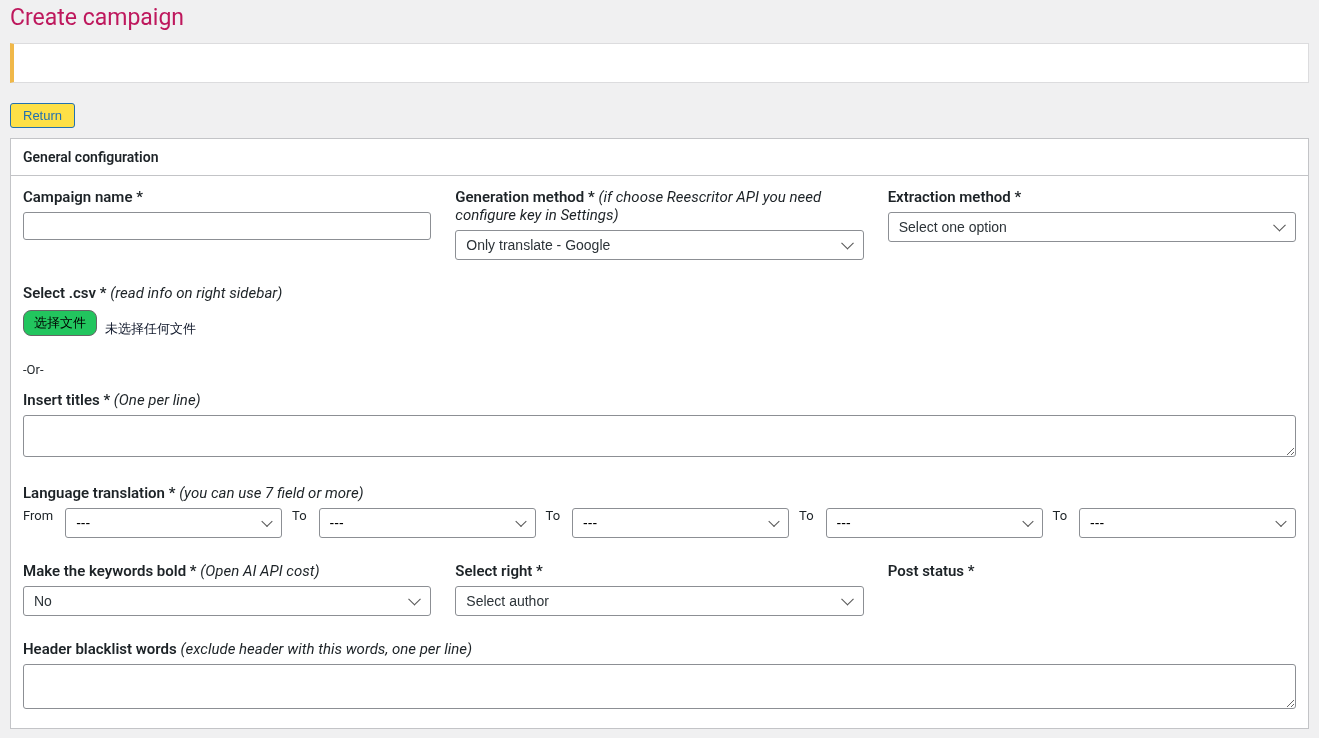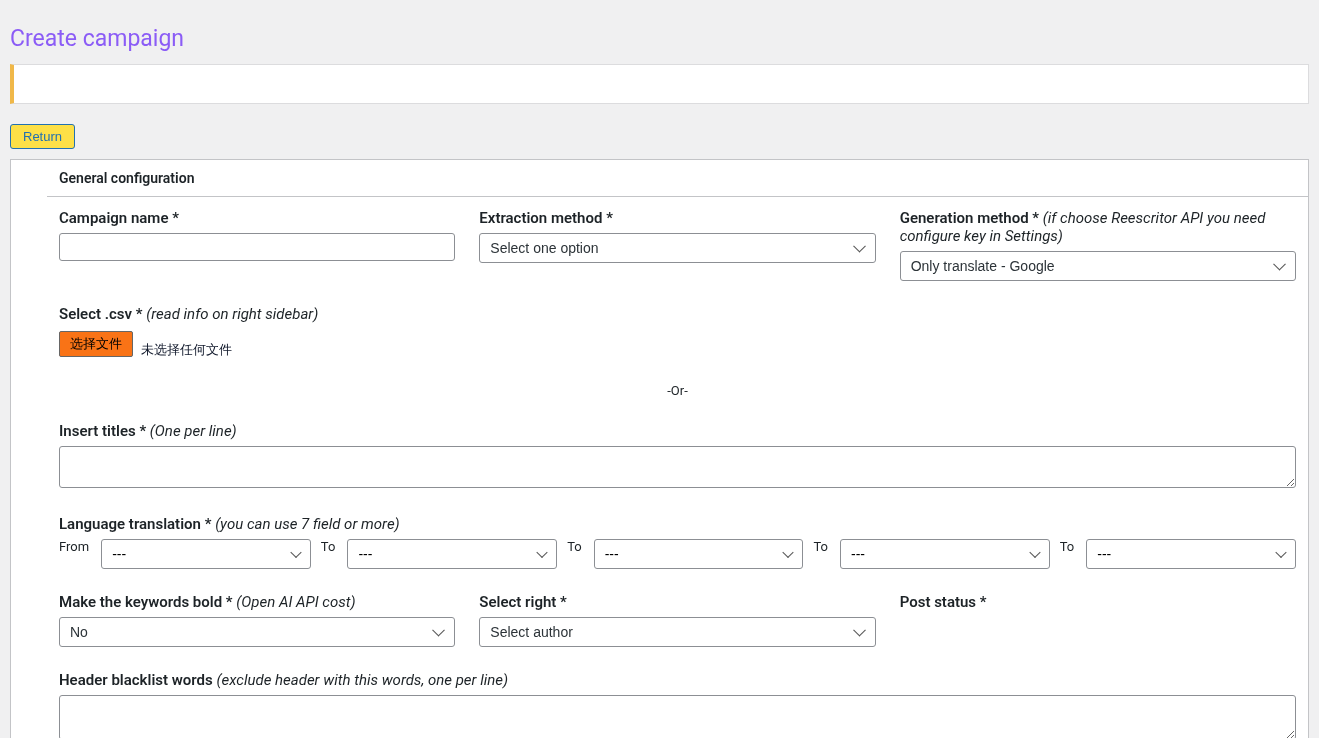--- a/index.html
+++ b/index.html
@@ -7,22 +7,22 @@
     margin: 0;
     font-family: -apple-system, BlinkMacSystemFont, "Segoe UI", Roboto, Arial, sans-serif;
     font-size: 13px;
     background: #f0f0f1;
     color: #1d2327;
   }
   .page-title {
     font-size: 23px;
     font-weight: 400;
     margin: 0;
-    padding: 25px 10px 4px 10px;
-    color: #8b5cf6;
+    padding: 4px 10px 4px 10px;
+    color: #be185d;
   }
   .notice-bar {
     margin: 8px 10px 10px 10px;
     background: #fff;
     border: 1px solid #dcdcde;
     border-left: 4px solid #f0b849;
     height: 40px;
   }
   .return-wrap { padding: 10px; }
   .btn-return {
@@ -31,21 +31,20 @@
     color: #2271b1;
     padding: 4px 12px;
     font-size: 13px;
     border-radius: 3px;
     cursor: pointer;
   }
   .panel {
     border: 1px solid #c3c4c7;
     background: #fff;
     margin: 0 10px 15px 10px;
-    padding-left: 36px;
   }
   .panel-header {
     border-bottom: 1px solid #c3c4c7;
     padding: 10px 12px;
     font-weight: 600;
     font-size: 14px;
   }
   .panel-body { padding: 12px; }
   .row { display: flex; gap: 24px; margin-bottom: 24px; }
   .col { flex: 1; min-width: 0; }
@@ -84,28 +83,28 @@
     top: 50%;
     width: 8px; height: 8px;
     border-right: 1.5px solid #555;
     border-bottom: 1.5px solid #555;
     transform: translateY(-70%) rotate(45deg);
     pointer-events: none;
   }
   .file-row { display: flex; align-items: center; gap: 8px; margin-top: 4px; }
   .file-btn {
     border: 1px solid #666;
-    background: #f97316;
+    background: #22c55e;
     padding: 3px 10px;
     font-size: 13px;
-    border-radius: 2px;
+    border-radius: 8px;
     cursor: pointer;
   }
   .file-status { font-size: 13px; color: #0f172a; margin-top: 12px; }
-  .or-divider { text-align: center; margin: 24px 0; font-size: 13px; }
+  .or-divider { margin: 14px 0; font-size: 13px; }
   .lang-row {
     display: flex;
     align-items: flex-start;
     gap: 10px;
     flex-wrap: wrap;
     margin-bottom: 24px;
   }
   .lang-label { font-size: 13px; margin-right: 2px; }
   .lang-select {
     position: relative;
@@ -150,37 +149,37 @@
 <div class="panel">
   <div class="panel-header">General configuration</div>
   <div class="panel-body">
 
     <div class="row">
       <div class="col">
         <label class="field-label">Campaign name *</label>
         <input type="text" style="">
       </div>
       <div class="col">
-        <label class="field-label">Extraction method *</label>
-        <div class="select">
-          <select>
-            <option>Select one option</option>
-          </select>
-        </div>
-      </div>
-      <div class="col">
         <label class="field-label">
           <span>Generation method * </span><span class="hint">(if choose Reescritor API you need configure key in Settings)</span>
         </label>
         <div class="select">
           <select>
             <option>Only translate - Google</option>
           </select>
         </div>
       </div>
+      <div class="col">
+        <label class="field-label">Extraction method *</label>
+        <div class="select">
+          <select>
+            <option>Select one option</option>
+          </select>
+        </div>
+      </div>
     </div>
 
     <div class="full-row">
       <label class="field-label">
         <span>Select .csv * </span><span class="hint">(read info on right sidebar)</span>
       </label>
       <div class="file-row">
         <button class="file-btn">选择文件</button>
         <span class="file-status">未选择任何文件</span>
       </div>

